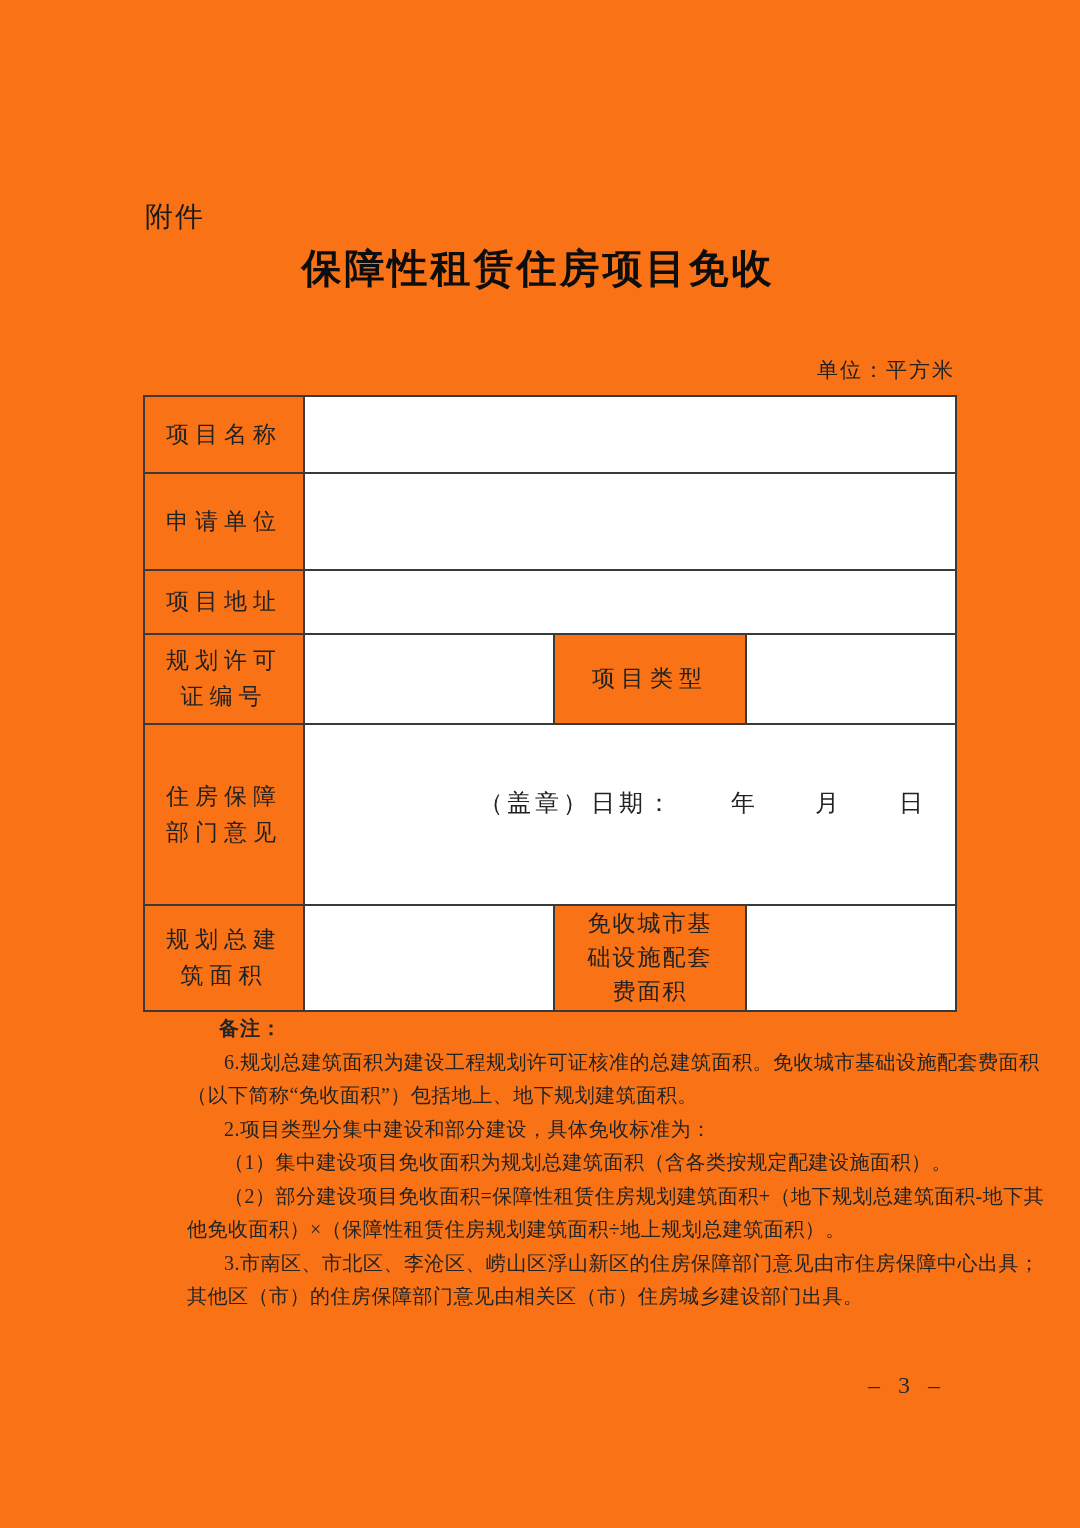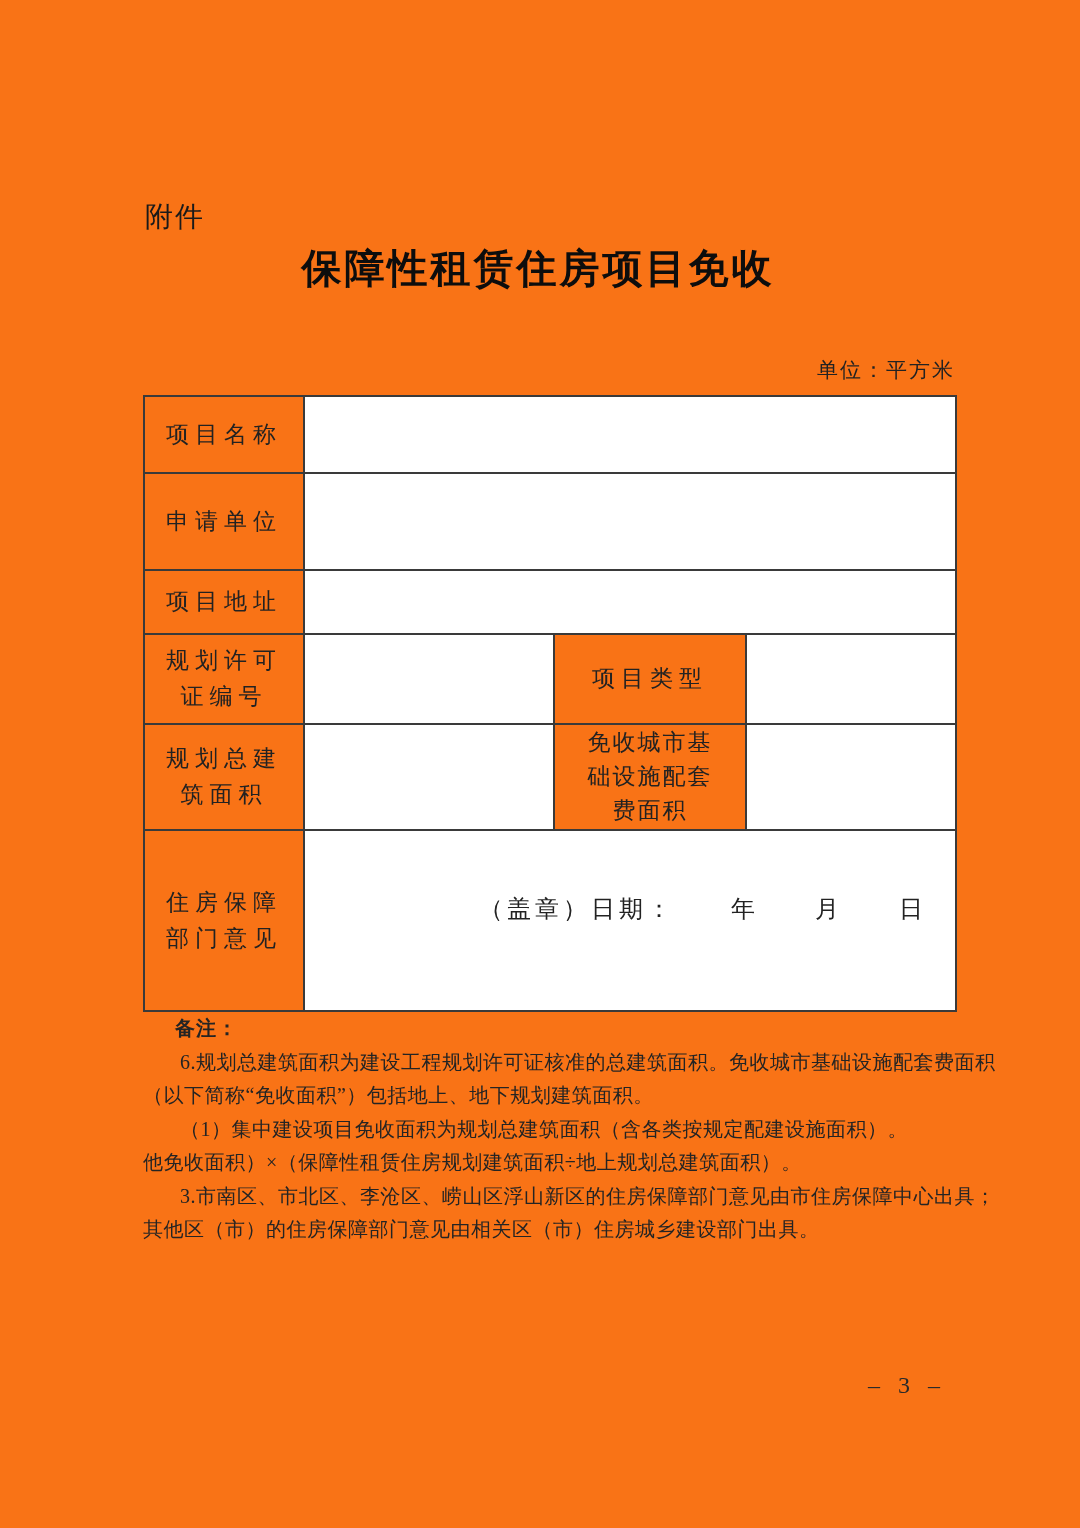--- a/index.html
+++ b/index.html
@@ -56,20 +56,21 @@
     color:#222;
   }
   .notes{
     position:absolute;left:143px;top:1012px;width:822px;
     font-size:20px;color:#242424;
   }
   .note-line{
     line-height:33.5px;
     white-space:nowrap;
     letter-spacing:0.5px;
+    margin-left:44px;
   }
   .note-heading{font-weight:bold;padding-left:32px;letter-spacing:1px;}
   .ind{padding-left:37px;}
   .flush{padding-left:0;}
   .page-number{
     position:absolute;right:134px;top:1372px;
     font-size:24px;letter-spacing:6px;color:#2a2a2a;
   }
 </style>
 </head>
@@ -105,44 +106,46 @@
       <td class="lbl">项目地址</td>
       <td class="val" colspan="3"></td>
     </tr>
     <tr style="height:90px">
       <td class="lbl">规划许可
 证编号</td>
       <td class="val"></td>
       <td class="lbl">项目类型</td>
       <td class="val"></td>
     </tr>
+    <tr style="height:181px">
+      <td class="lbl">住房保障
+部门意见</td>
+      <td class="val stamp-cell" colspan="3">
+        <div class="stamp-line">（盖章）日期：　　年　　月　　日</div>
+      </td>
+    </tr>
     <tr style="height:106px">
       <td class="lbl">规划总建
 筑面积</td>
       <td class="val"></td>
       <td class="lbl" style="letter-spacing:2px;line-height:34px;">免收城市基
 础设施配套
 费面积</td>
       <td class="val"></td>
     </tr>
-    <tr style="height:181px">
-      <td class="lbl">住房保障
-部门意见</td>
-      <td class="val stamp-cell" colspan="3">
-        <div class="stamp-line">（盖章）日期：　　年　　月　　日</div>
-      </td>
-    </tr>
   </tbody>
     </table>
 
   <div class="notes">
     <div class="note-line note-heading">备注：</div>
     <div class="note-line ind">6.规划总建筑面积为建设工程规划许可证核准的总建筑面积。免收城市基础设施配套费面积</div>
     <div class="note-line flush">（以下简称“免收面积”）包括地上、地下规划建筑面积。</div>
+    <div class="note-line ind">2.项目类型分集中建设和部分建设，具体免收标准为：</div>
     <div class="note-line ind">（1）集中建设项目免收面积为规划总建筑面积（含各类按规定配建设施面积）。</div>
+    <div class="note-line ind">（2）部分建设项目免收面积=保障性租赁住房规划建筑面积+（地下规划总建筑面积-地下其</div>
     <div class="note-line flush">他免收面积）×（保障性租赁住房规划建筑面积÷地上规划总建筑面积）。</div>
     <div class="note-line ind">3.市南区、市北区、李沧区、崂山区浮山新区的住房保障部门意见由市住房保障中心出具；</div>
     <div class="note-line flush">其他区（市）的住房保障部门意见由相关区（市）住房城乡建设部门出具。</div>
   </div>
 
   <div class="page-number">– 3 –</div>
 
 </div>
 
 </body></html>

